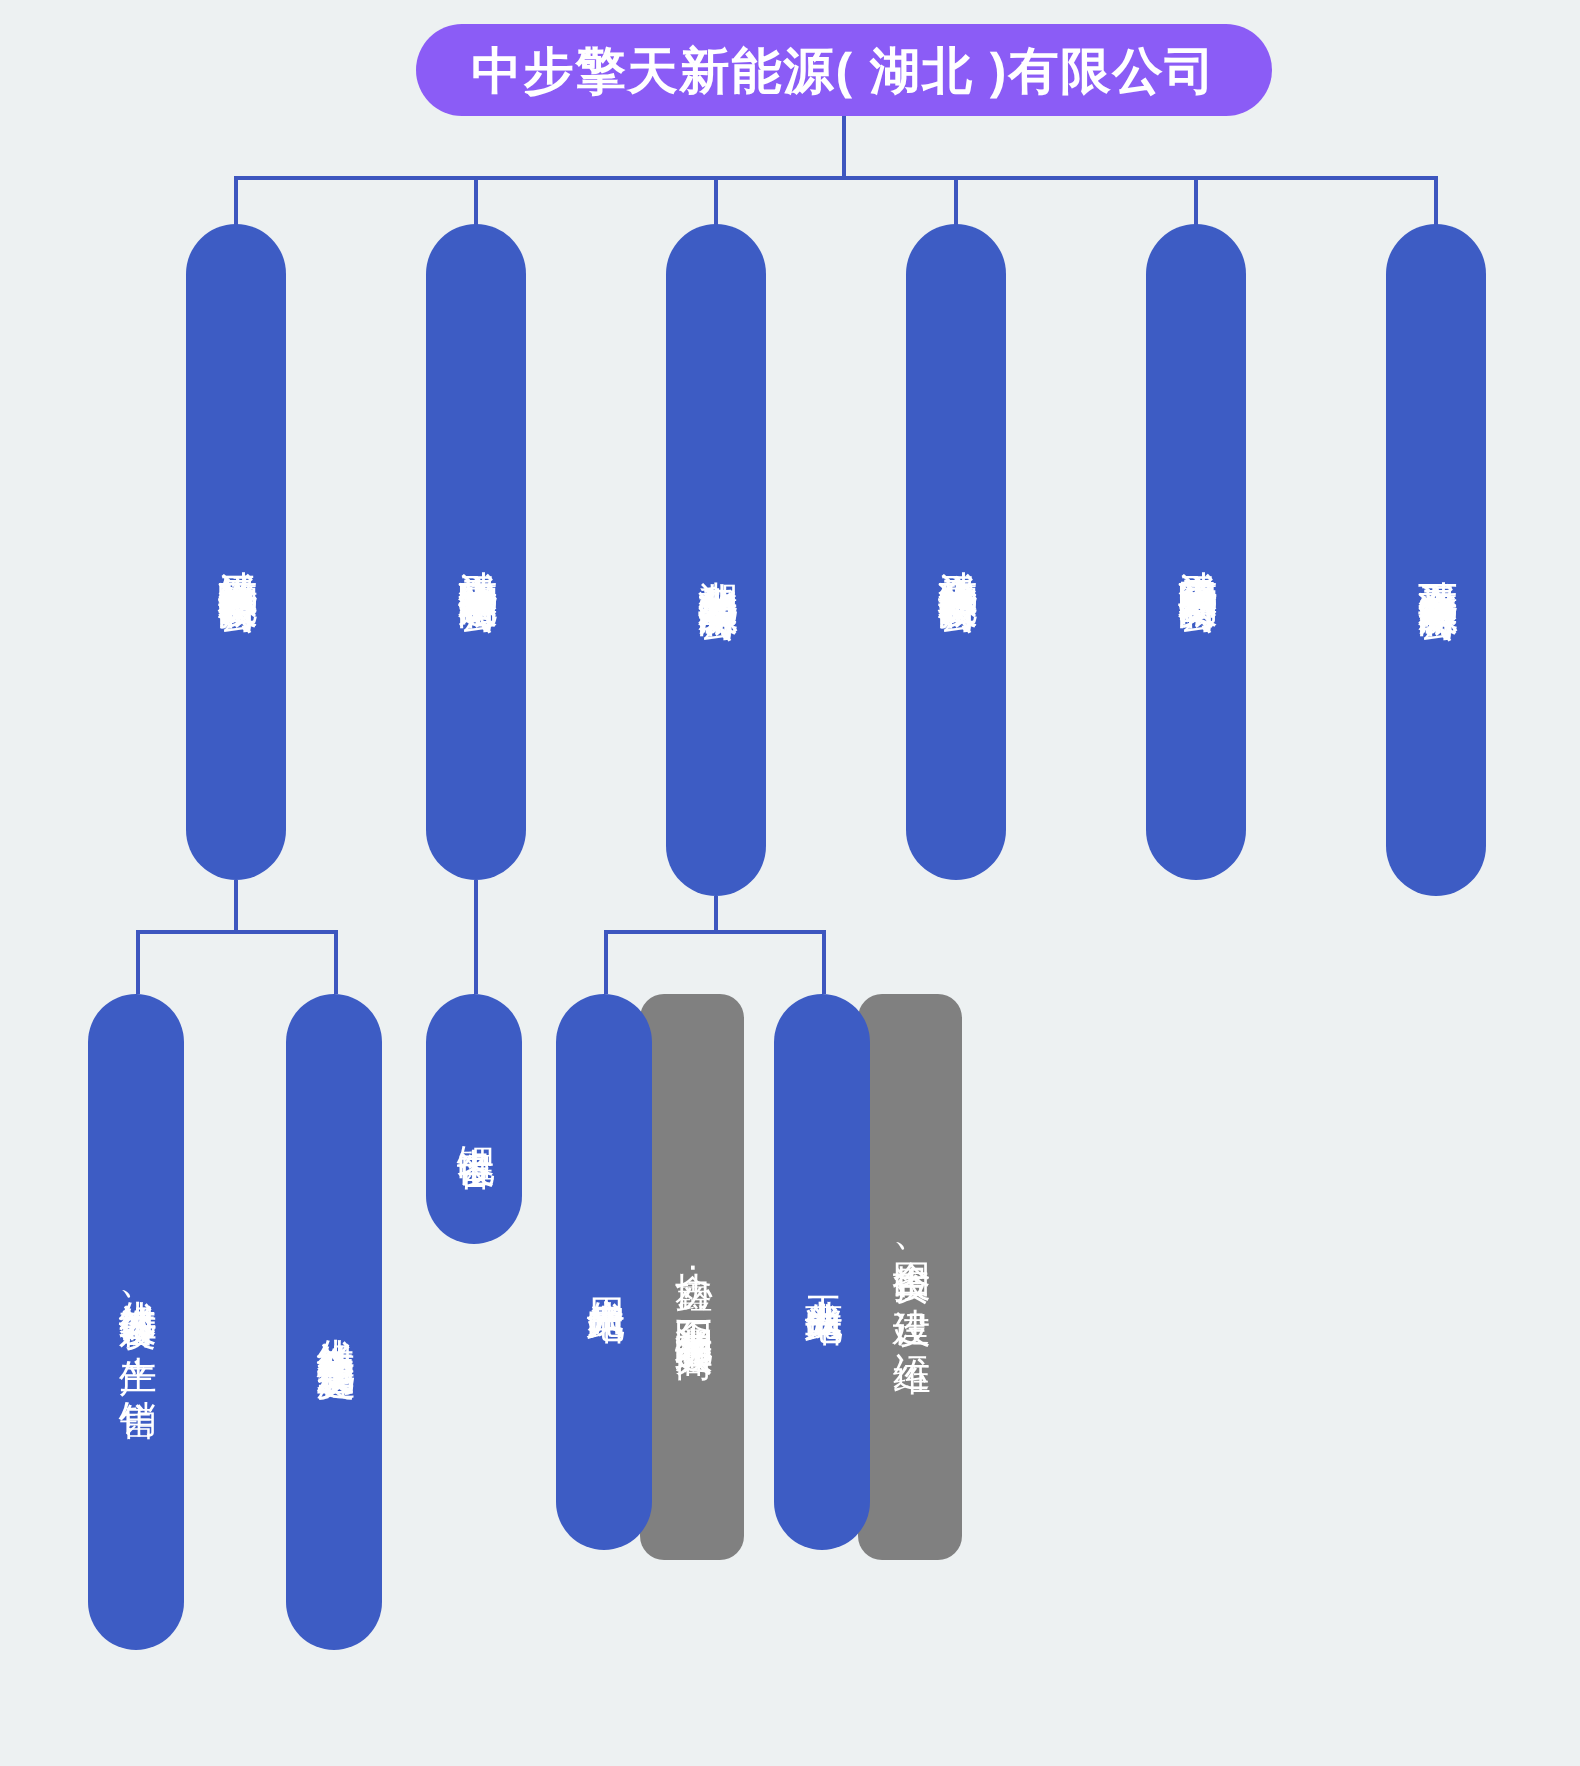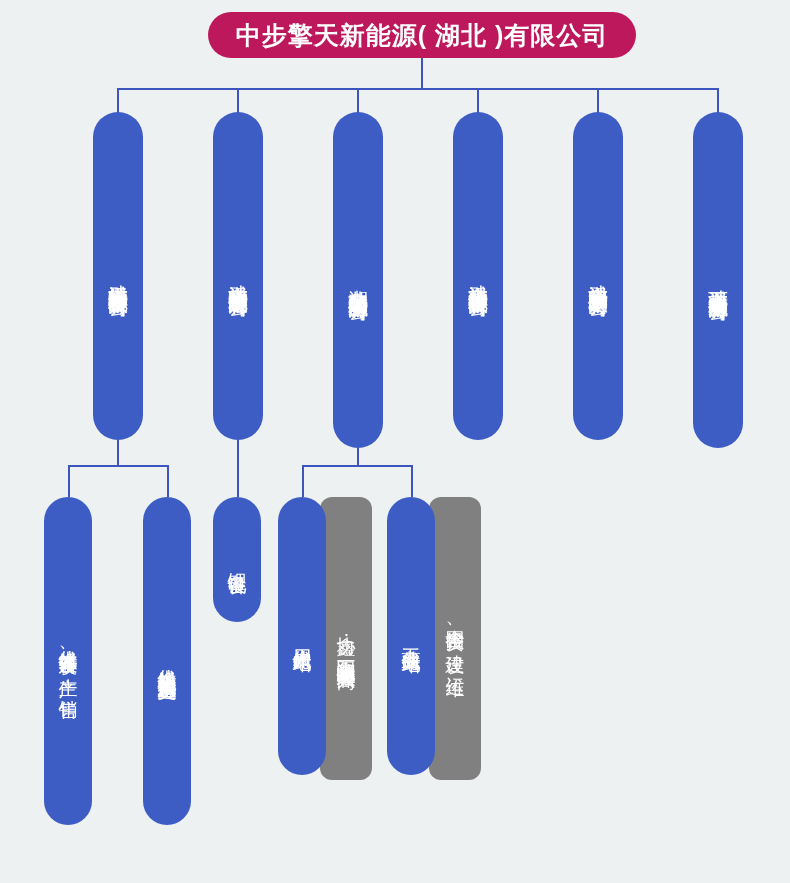--- a/index.html
+++ b/index.html
@@ -45,21 +45,21 @@
     font-weight:bold;
     letter-spacing:1px;
     white-space:nowrap;
   }
 </style>
 </head>
 <body style="background: rgb(237, 241, 242);">
 
 <div id="chart">
 
-  <div class="root" style="left: 208px; top: 12px; width: 428px; height: 46px; background: #be185d;">中步擎天新能源( 湖北 )有限公司</div>
+  <div class="root" style="left: 208px; top: 12px; width: 428px; height: 46px; background: #8b5cf6;">中步擎天新能源( 湖北 )有限公司</div>
 
   <div class="ln-v" style="left: 421px; top: 58px; height: 30px; background: rgb(61, 86, 191);"></div>
 
   <div class="ln-h" style="left: 117px; top: 88px; width: 602px; background: rgb(61, 86, 191);"></div>
 
   <div class="ln-v" style="left: 117px; top: 88px; height: 26px; background: rgb(61, 86, 191);"></div>
   <div class="ln-v" style="left: 237px; top: 88px; height: 26px; background: rgb(61, 86, 191);"></div>
   <div class="ln-v" style="left: 357px; top: 88px; height: 26px; background: rgb(61, 86, 191);"></div>
   <div class="ln-v" style="left: 477px; top: 88px; height: 26px; background: rgb(61, 86, 191);"></div>
   <div class="ln-v" style="left: 597px; top: 88px; height: 26px; background: rgb(61, 86, 191);"></div>

